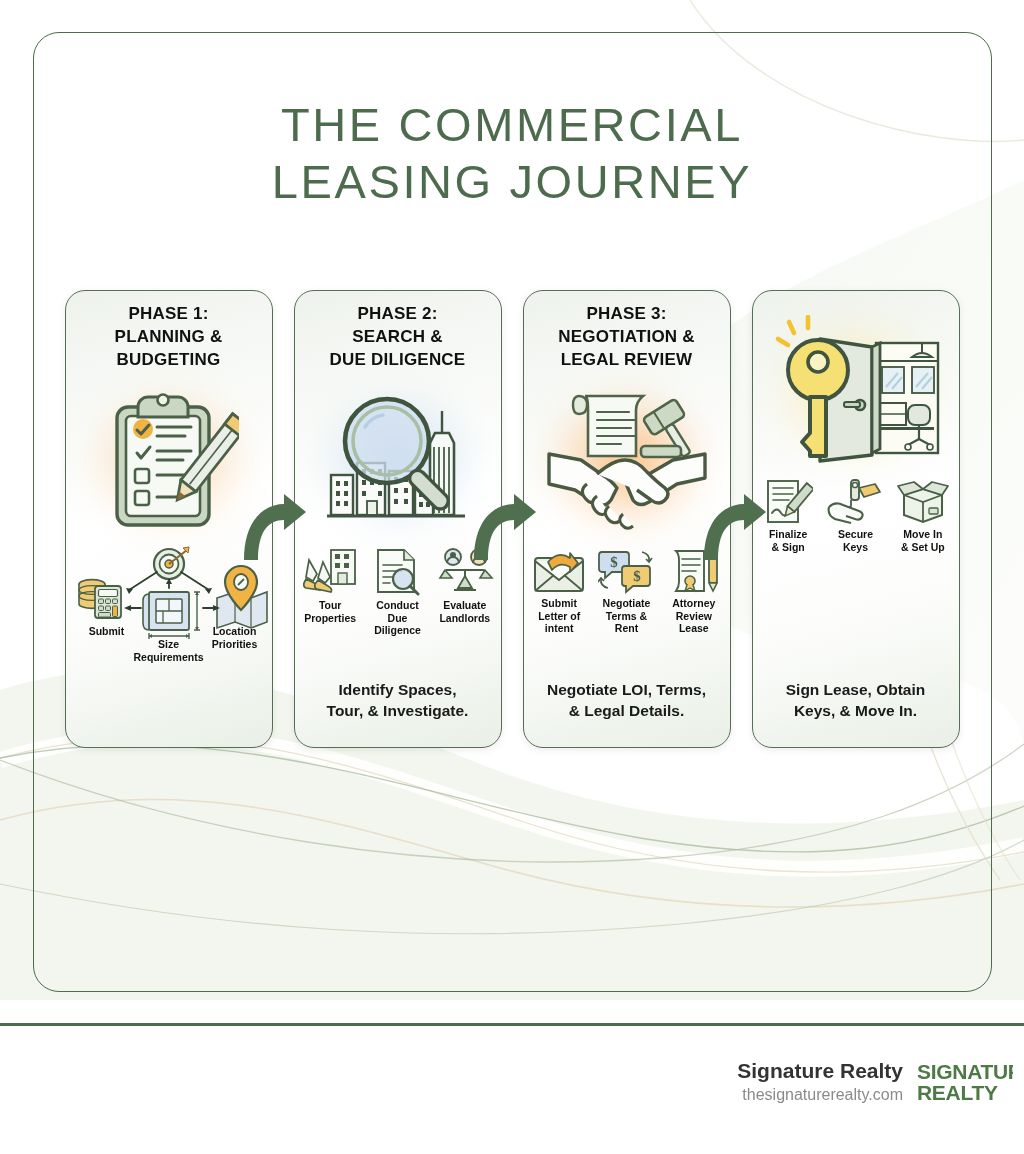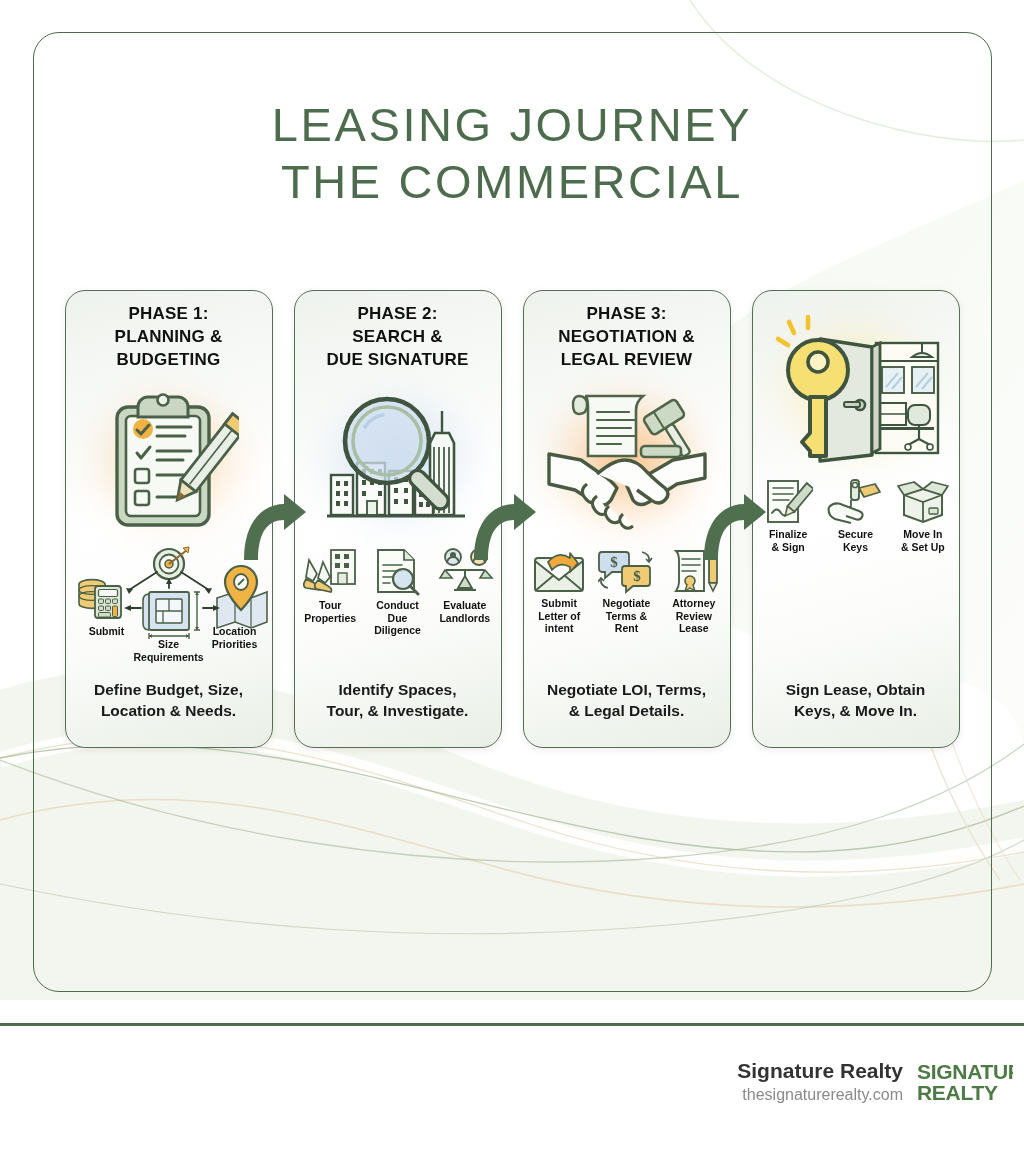--- a/index.html
+++ b/index.html
@@ -183,22 +183,22 @@
   <path d="M0 760 C 180 830, 420 876, 660 858 C 840 844, 950 800, 1024 744" fill="none" stroke="#a8b99c" stroke-width="1.3" opacity="0.6"></path>
   <path d="M0 884 C 220 930, 440 946, 680 924 C 850 908, 960 876, 1024 840" fill="none" stroke="#aabd9e" stroke-width="1.2" opacity="0.5"></path>
   <path d="M690 0 C 760 110, 930 150, 1024 140" fill="none" stroke="#dfe8d6" stroke-width="1.4" opacity="0.8"></path>
   <path d="M880 560 C 900 660, 930 780, 1000 880" fill="none" stroke="#e7dfcb" stroke-width="1.4" opacity="0.85"></path>
   <path d="M905 560 C 925 660, 952 780, 1020 880" fill="none" stroke="#e7dfcb" stroke-width="1.2" opacity="0.7"></path>
 </svg>
 
 <div class="outer-frame"></div>
 
 <div class="title-block">
+  <div class="title-line">THE COMMERCIAL</div>
   <div class="title-line">LEASING JOURNEY</div>
-  <div class="title-line">THE COMMERCIAL</div>
 </div>
 
 <svg class="arrow arrow-1" width="72" height="72" viewBox="0 0 72 72" xmlns="http://www.w3.org/2000/svg">
   <path d="M6 68 C 6 26, 28 12, 46 12 L46 2 L68 20 L46 38 L46 28 C 30 28, 20 40, 20 68 Z" fill="#4f6f4f"></path>
 </svg>
 <svg class="arrow arrow-2" width="72" height="72" viewBox="0 0 72 72" xmlns="http://www.w3.org/2000/svg">
   <path d="M6 68 C 6 26, 28 12, 46 12 L46 2 L68 20 L46 38 L46 28 C 30 28, 20 40, 20 68 Z" fill="#4f6f4f"></path>
 </svg>
 <svg class="arrow arrow-3" width="72" height="72" viewBox="0 0 72 72" xmlns="http://www.w3.org/2000/svg">
   <path d="M6 68 C 6 26, 28 12, 46 12 L46 2 L68 20 L46 38 L46 28 C 30 28, 20 40, 20 68 Z" fill="#4f6f4f"></path>
@@ -311,31 +311,27 @@
         <span>Submit</span>
       </div>
       <div class="p1-label" style="left:48px; top:92px; width:104px;">
         <span>Size</span><br><span>Requirements</span>
       </div>
       <div class="p1-label" style="left:132px; top:79px; width:68px;">
         <span>Location</span><br><span>Priorities</span>
       </div>
     </div>
 
-    <div class="caption">
-      <div>Define Budget, Size,</div>
-      <div>Location &amp; Needs.</div>
-    </div>
   </div>
 
   <div class="phase-card">
     <div class="phase-title">
       <div>PHASE 2:</div>
       <div>SEARCH &amp;</div>
-      <div>DUE SIGNATURE</div>
+      <div>DUE DILIGENCE</div>
     </div>
 
     <div class="hero-wrap">
       <div class="glow glow-blue"></div>
       <svg class="hero-svg" width="165" height="150" viewBox="0 0 165 150" xmlns="http://www.w3.org/2000/svg">
 
         <path d="M120 48 l14 0 l5 10 v72 h-24 v-72 z" fill="#f6f9f5" stroke="#3f5540" stroke-width="2.6"></path>
         <line x1="127" y1="26" x2="127" y2="48" stroke="#3f5540" stroke-width="2.4"></line>
         <g stroke="#3f5540" stroke-width="1.7">
           <line x1="119" y1="62" x2="119" y2="128"></line>

